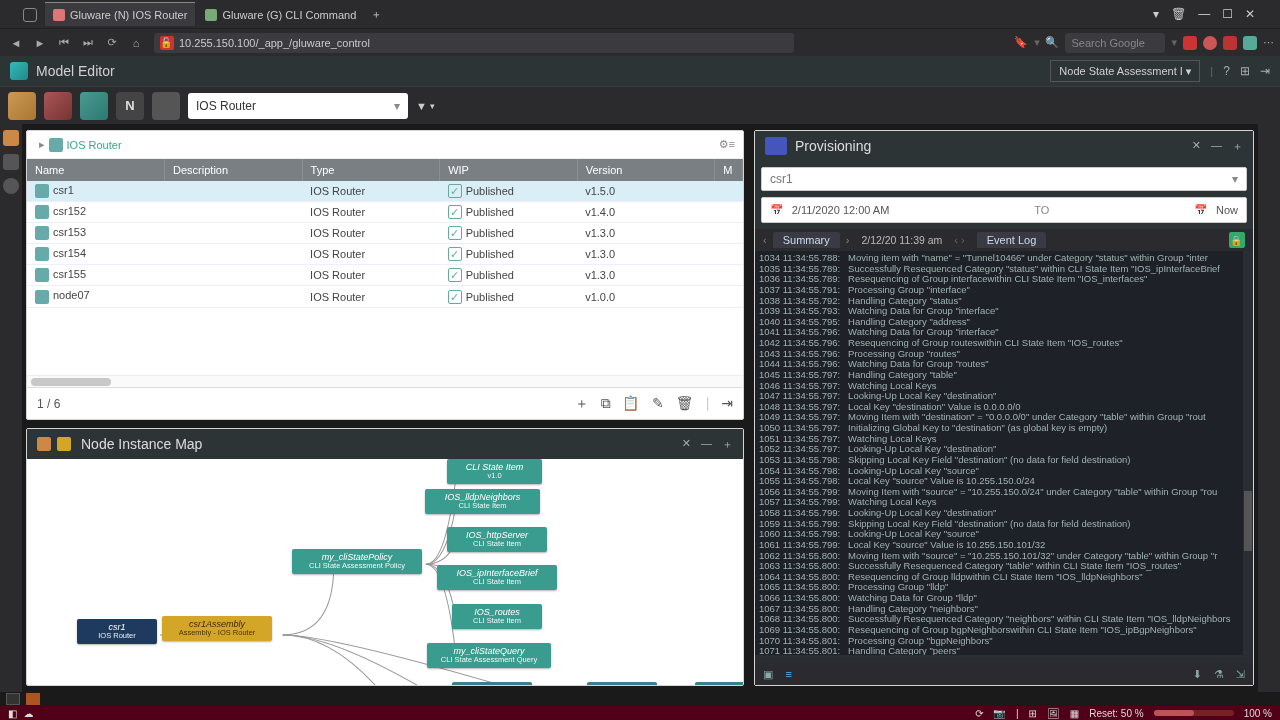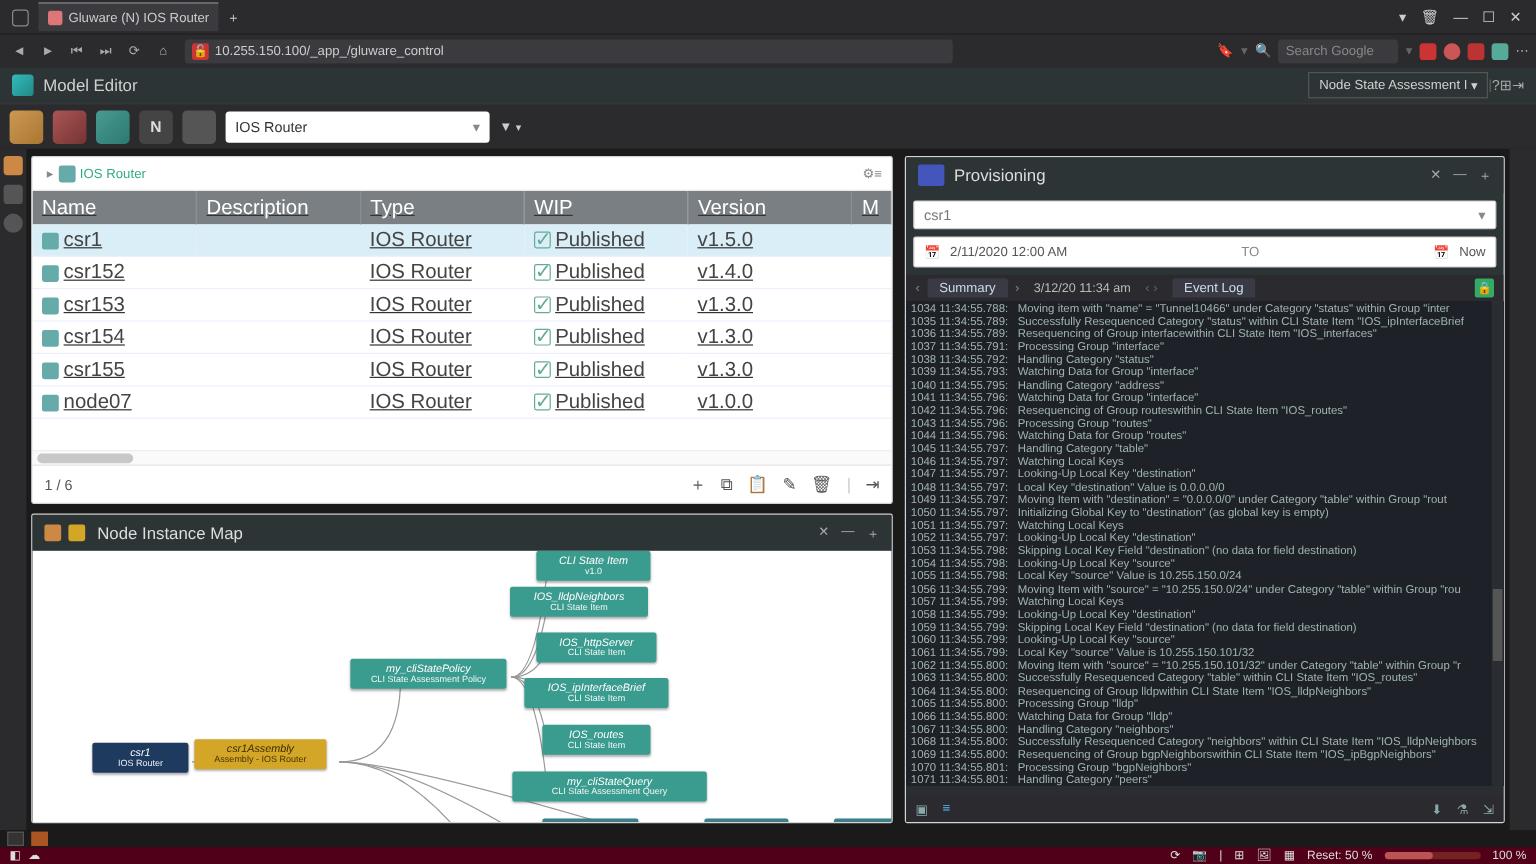--- a/index.html
+++ b/index.html
@@ -1,39 +1,39 @@
 <!DOCTYPE html>
 <html><head>
 <meta charset="utf-8">
 <style>
   * { box-sizing: border-box; margin: 0; padding: 0; font-family: "Segoe UI", Tahoma, sans-serif; }
   body { width: 1280px; height: 720px; background: #1a1a1a; overflow: hidden; font-size: 11px; color: #ccc; }
 
   
-  .titlebar { height: 28px; background: #2b2b2e; display: flex; align-items: center; padding: 0 4px; }
+  .titlebar { height: 28px; background: #2b2b2e; display: flex; align-items: center; padding: 0 17px; }
   .titlebar .tab { display: flex; align-items: center; height: 24px; padding: 0 8px; margin-right: 2px; font-size: 11px; color: #ccc; cursor: pointer; border-top: 1px solid transparent; }
   .titlebar .tab.active { background: #3a3a3f; border-top: 1px solid #888; }
   .titlebar .tab .favicon { width: 12px; height: 12px; background: #d77; border-radius: 2px; margin-right: 5px; }
   .titlebar .new-tab { width: 20px; height: 20px; display:flex; align-items:center; justify-content:center; color:#ccc; }
   .titlebar .win-controls { margin-left: auto; display:flex; gap:12px; padding-right:8px; color:#ccc; }
   .win-controls span { font-size: 12px; }
 
   
   .navbar { height: 28px; background: #2b2b2e; display: flex; align-items: center; padding: 0 6px; border-top:1px solid #222; }
   .navbar .nav-btn { width: 20px; height:20px; display:flex; align-items:center; justify-content:center; color:#aaa; margin-right:4px;}
   .navbar .addr { background:#3a3a3f; height:20px; border-radius:3px; display:flex; align-items:center; padding:0 6px; color:#ccc; font-size:11px; flex: 0 0 640px; margin-left:4px;}
   .navbar .addr .lock { width:14px; height:14px; background:#c33; border-radius:2px; margin-right:5px; display:flex; align-items:center; justify-content:center; color:#fff; font-size:10px;}
   .navbar .right-tools { margin-left:auto; display:flex; align-items:center; gap:6px; color:#aaa; }
   .navbar .search-box { background:#3a3a3f; height:20px; width:100px; border-radius:3px; display:flex; align-items:center; padding:0 6px; font-size:11px; }
   .navbar .ext-icon { width:14px; height:14px; border-radius:3px; }
 
   
   .app-header { height: 30px; background: #2d3436; display:flex; align-items:center; padding: 0 10px; color:#d0d0d0; }
   .app-header .logo { width:18px; height:18px; background: linear-gradient(135deg,#3bb,#288); border-radius:3px; margin-right:8px; }
-  .app-header .right { margin-left:auto; display:flex; align-items:center; gap:0; }
+  .app-header .right { margin-left:auto; display:flex; align-items:center; gap:10px; }
   .app-header .icon { color:#aaa; font-size:12px; }
 
   
   .toolbar { height: 38px; background: #2b2b2e; display:flex; align-items:center; padding:0 8px; gap:8px; border-top:1px solid #3a3a3f;}
   .toolbar .hex { width:28px; height:28px; border-radius:4px; display:flex; align-items:center; justify-content:center; font-weight:bold; font-size:13px; }
   .toolbar .dropdown { background:#fff; color:#333; height:26px; width:220px; border-radius:3px; display:flex; align-items:center; padding:0 8px; font-size:12px; }
   .toolbar .dropdown .caret { margin-left:auto; color:#888; }
   .toolbar .filter { color:#ccc; display:flex; align-items:center; gap:3px; }
 
   
@@ -46,21 +46,21 @@
   .left-col { flex: 1 1 58%; display:flex; flex-direction:column; gap:8px; min-width:0; }
   .right-col { flex: 0 0 500px; display:flex; flex-direction:column; }
 
   
   .panel { background:#fff; border-radius:2px; border:1px solid #d4d4d4; color:#333; display:flex; flex-direction:column; overflow:hidden; }
   .panel .breadcrumb { height:28px; display:flex; align-items:center; padding:0 8px; font-size:11px; color:#5a8; border-bottom:1px solid #eee; }
   .panel .breadcrumb .cube { width:14px; height:14px; background:#6aa; margin-right:4px; transform:rotate(0deg); border-radius:2px;}
   .panel .breadcrumb .chev { margin: 0 4px; color:#888; }
   .panel .breadcrumb .settings { margin-left:auto; color:#888; }
 
-  table.grid { width:100%; border-collapse: collapse; font-size:17px;text-decoration:underline; }
+  table.grid { width:100%; border-collapse: collapse; font-size:11px; }
   table.grid th { background:#7a7f83; color:#fff; text-align:left; padding:4px 8px; font-weight:normal; height:22px; border-right:1px solid #8a8f93;}
   table.grid td { padding:3px 8px; border-bottom:1px solid #eef; height:20px; color:#444; }
   table.grid tr.selected td { background:#d9eef7; }
   table.grid td .cube { display:inline-block; width:14px; height:14px; background:#6aa; vertical-align:middle; margin-right:4px; border-radius:2px;}
   table.grid td .chk { display:inline-block; width:14px; height:14px; border:1px solid #6a9; border-radius:2px; color:#6a9; text-align:center; line-height:12px; margin-right:4px;}
   .grid-scroll { overflow:auto; }
   .grid-footer { height:32px; border-top:1px solid #ddd; display:flex; align-items:center; padding:0 10px; font-size:12px; color:#555;}
   .grid-footer .actions { margin-left:auto; display:flex; gap:12px; color:#555; font-size:14px;}
   .hscroll { height:12px; border-top:1px solid #eee; position:relative; background:#fafafa;}
   .hscroll .thumb { position:absolute; left:4px; top:2px; height:8px; width:80px; background:#c8c8c8; border-radius:4px; }
@@ -111,20 +111,24 @@
 <body>
 
 <div class="titlebar">
   <div class="tab" style="padding:0 6px;">
       <span style="width:14px;height:14px;border:1px solid #888;border-radius:3px;"></span>
     </div>
   <div class="tab active">
     <span class="favicon"></span>
     <span>Gluware (N) IOS Router</span>
   </div>
+  <div class="tab">
+    <span class="favicon" style="background:#7a7;"></span>
+    <span>Gluware (G) CLI Command</span>
+  </div>
   <div class="new-tab">＋</div>
   <div class="win-controls">
     <span>▾</span>
     <span>🗑</span>
     <span>―</span>
     <span>☐</span>
     <span>✕</span>
   </div>
 </div>
 
@@ -330,21 +334,21 @@
           </div>
           <div class="nm-node teal" style="left:420px; top:68px; width:100px;">
             <span>IOS_httpServer</span><span class="sub">CLI State Item</span>
           </div>
           <div class="nm-node teal" style="left:410px; top:106px; width:120px;">
             <span>IOS_ipInterfaceBrief</span><span class="sub">CLI State Item</span>
           </div>
           <div class="nm-node teal" style="left:425px; top:145px; width:90px;">
             <span>IOS_routes</span><span class="sub">CLI State Item</span>
           </div>
-          <div class="nm-node teal" style="left:400px; top:184px; width:162px;">
+          <div class="nm-node teal" style="left:400px; top:184px; width:124px;">
             <span>my_cliStateQuery</span><span class="sub">CLI State Assessment Query</span>
           </div>
           <div class="nm-node teal2" style="left:425px; top:223px; width:80px;">
             
           </div>
           <div class="nm-node teal2" style="left:560px; top:223px; width:70px;">
             
           </div>
           <div class="nm-node teal2" style="left:668px; top:223px; width:60px;">
             
@@ -374,21 +378,21 @@
           <span class="cal">📅</span>
           <span>2/11/2020 12:00 AM</span>
           <span class="to">TO</span>
           <span class="cal">📅</span>
           <span>Now</span>
         </div>
         <div class="prov-tabs">
           <span style="color:#888;">‹</span>
           <div class="ptab"><span>Summary</span></div>
           <span style="color:#888;">›</span>
-          <span class="ts">3/12/20 11:34 am</span>
+          <span class="ts">2/12/20 11:39 am</span>
           <span style="color:#666;margin:0 6px;">‹  ›</span>
           <div class="ptab" style="background:#3a3a44;"><span>Event Log</span></div>
           <div class="lock">🔒</div>
         </div>
         <div class="console"><span id="log-body">1034 11:34:55.788:   Moving item with "name" = "Tunnel10466" under Category "status" within Group "inter
 1035 11:34:55.789:   Successfully Resequenced Category "status" within CLI State Item "IOS_ipInterfaceBrief
 1036 11:34:55.789:   Resequencing of Group interfacewithin CLI State Item "IOS_interfaces"
 1037 11:34:55.791:   Processing Group "interface"
 1038 11:34:55.792:   Handling Category "status"
 1039 11:34:55.793:   Watching Data for Group "interface"

